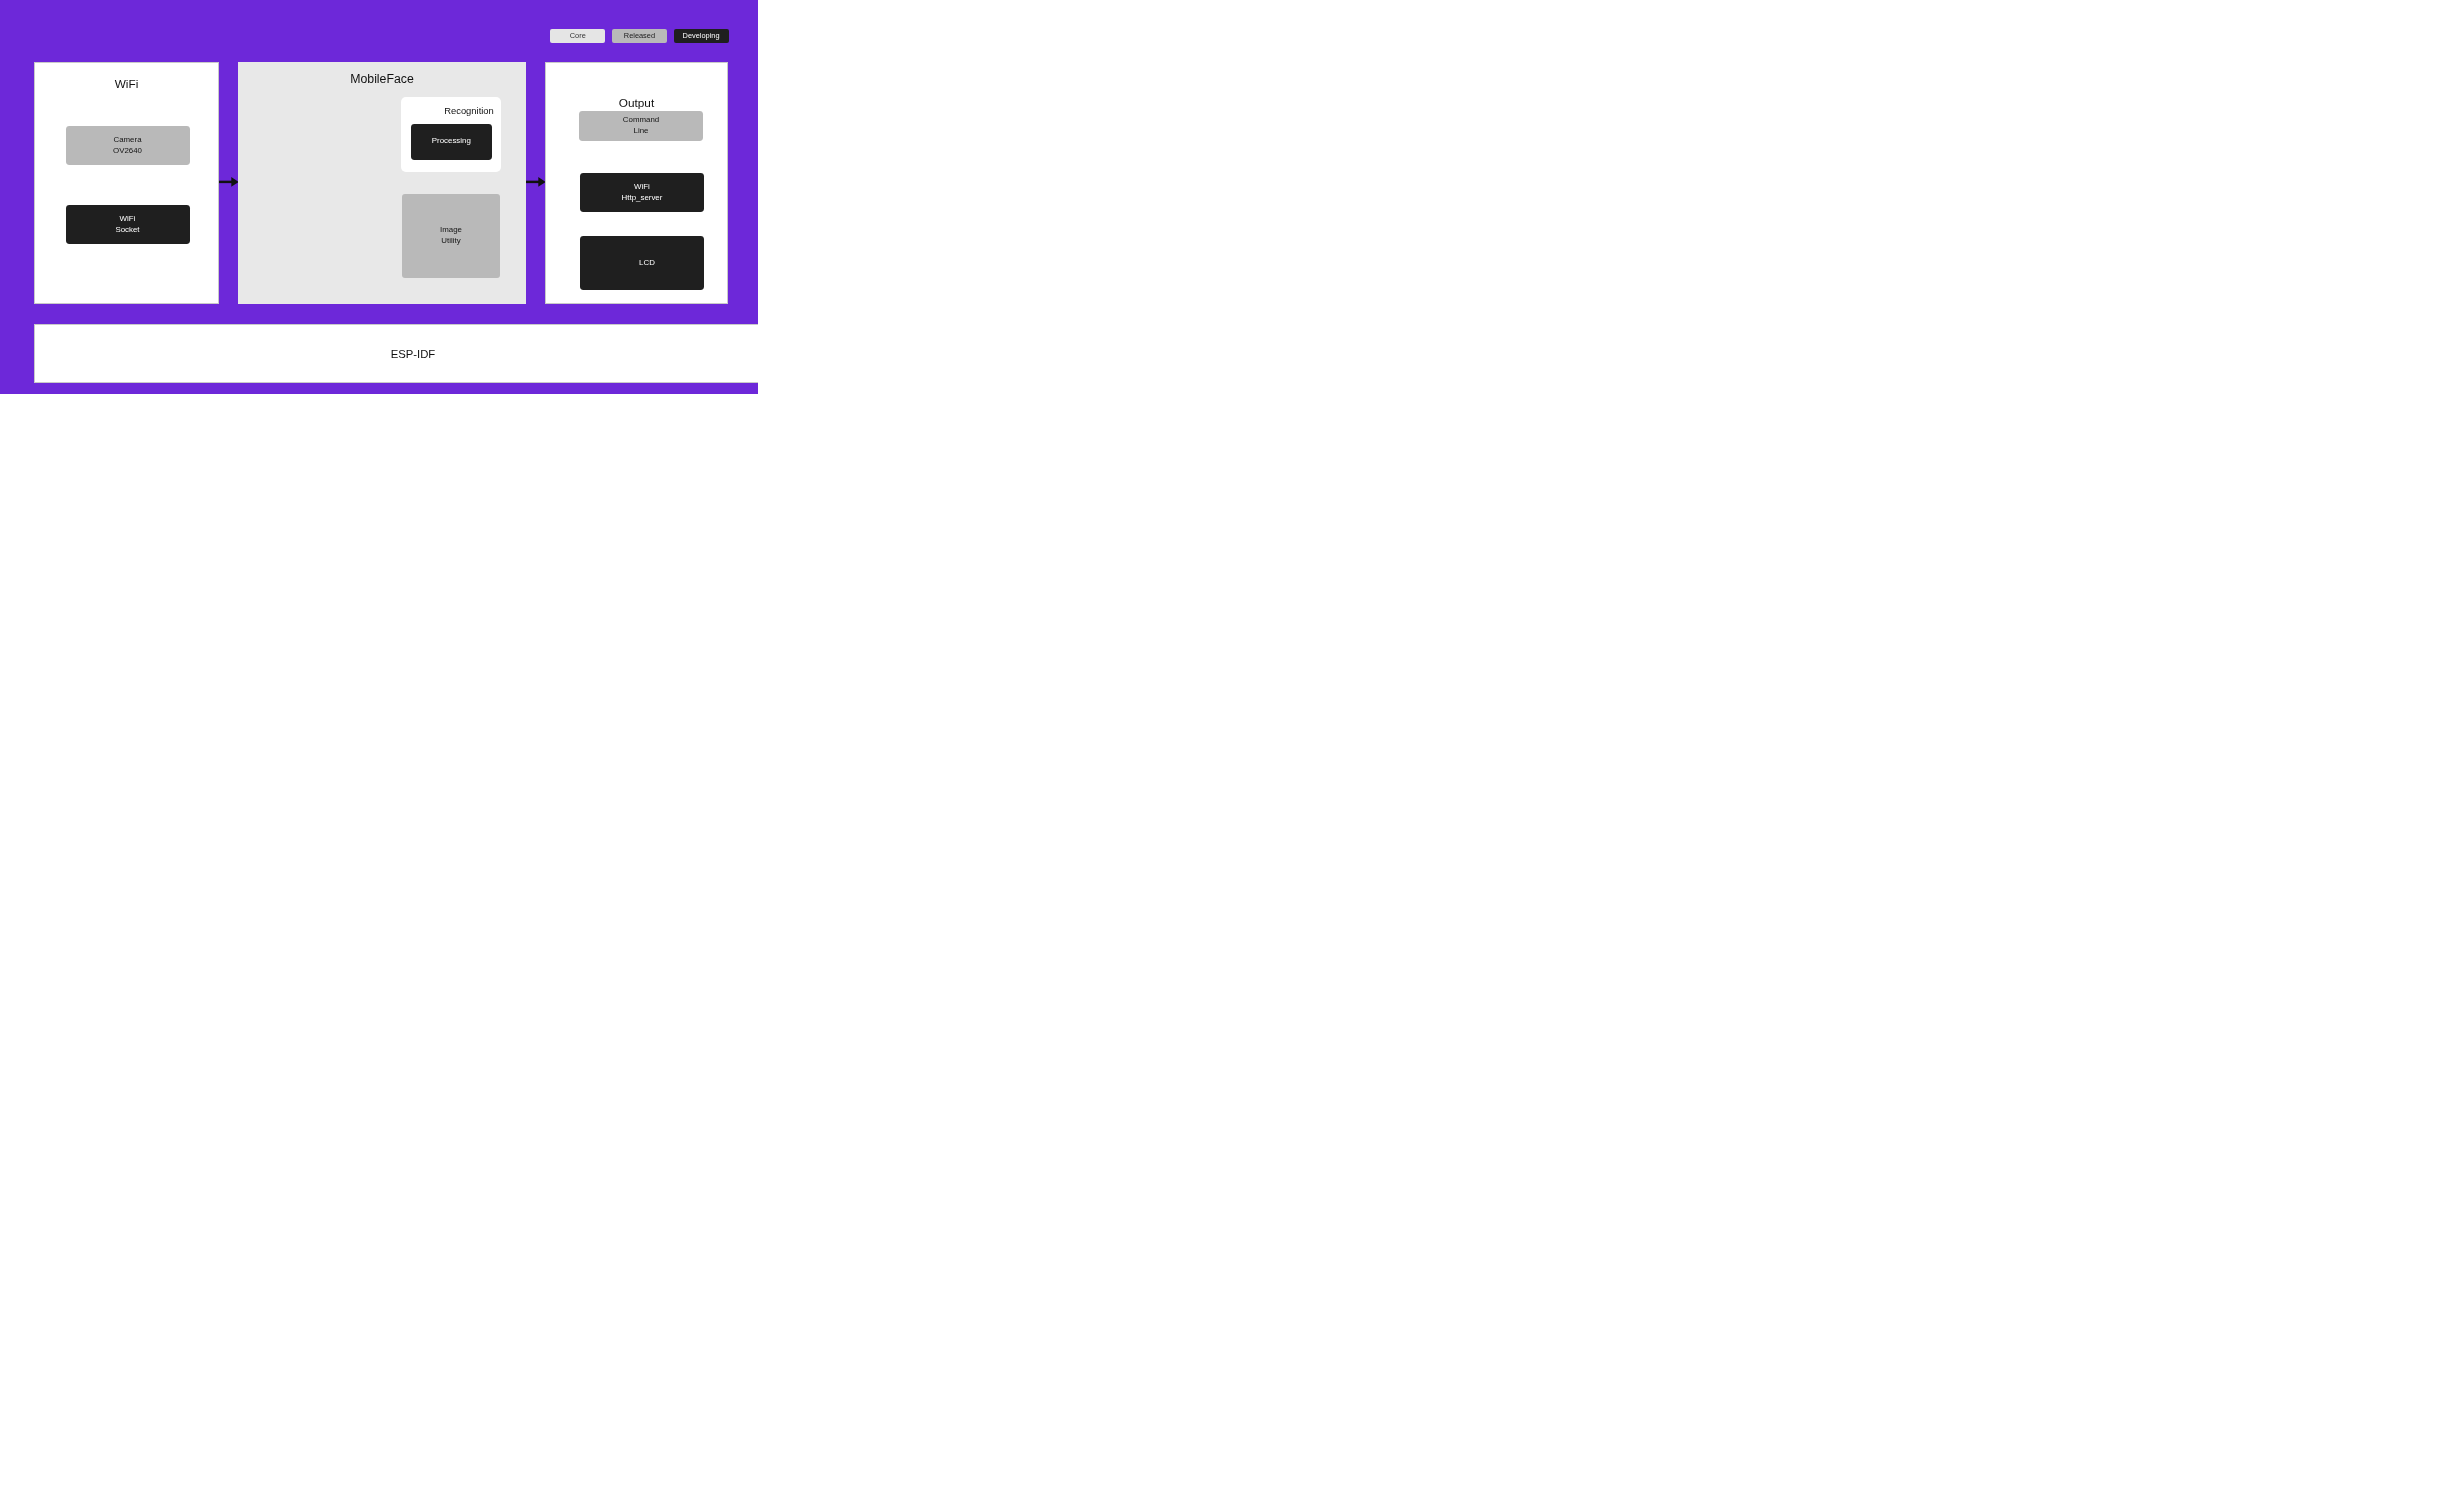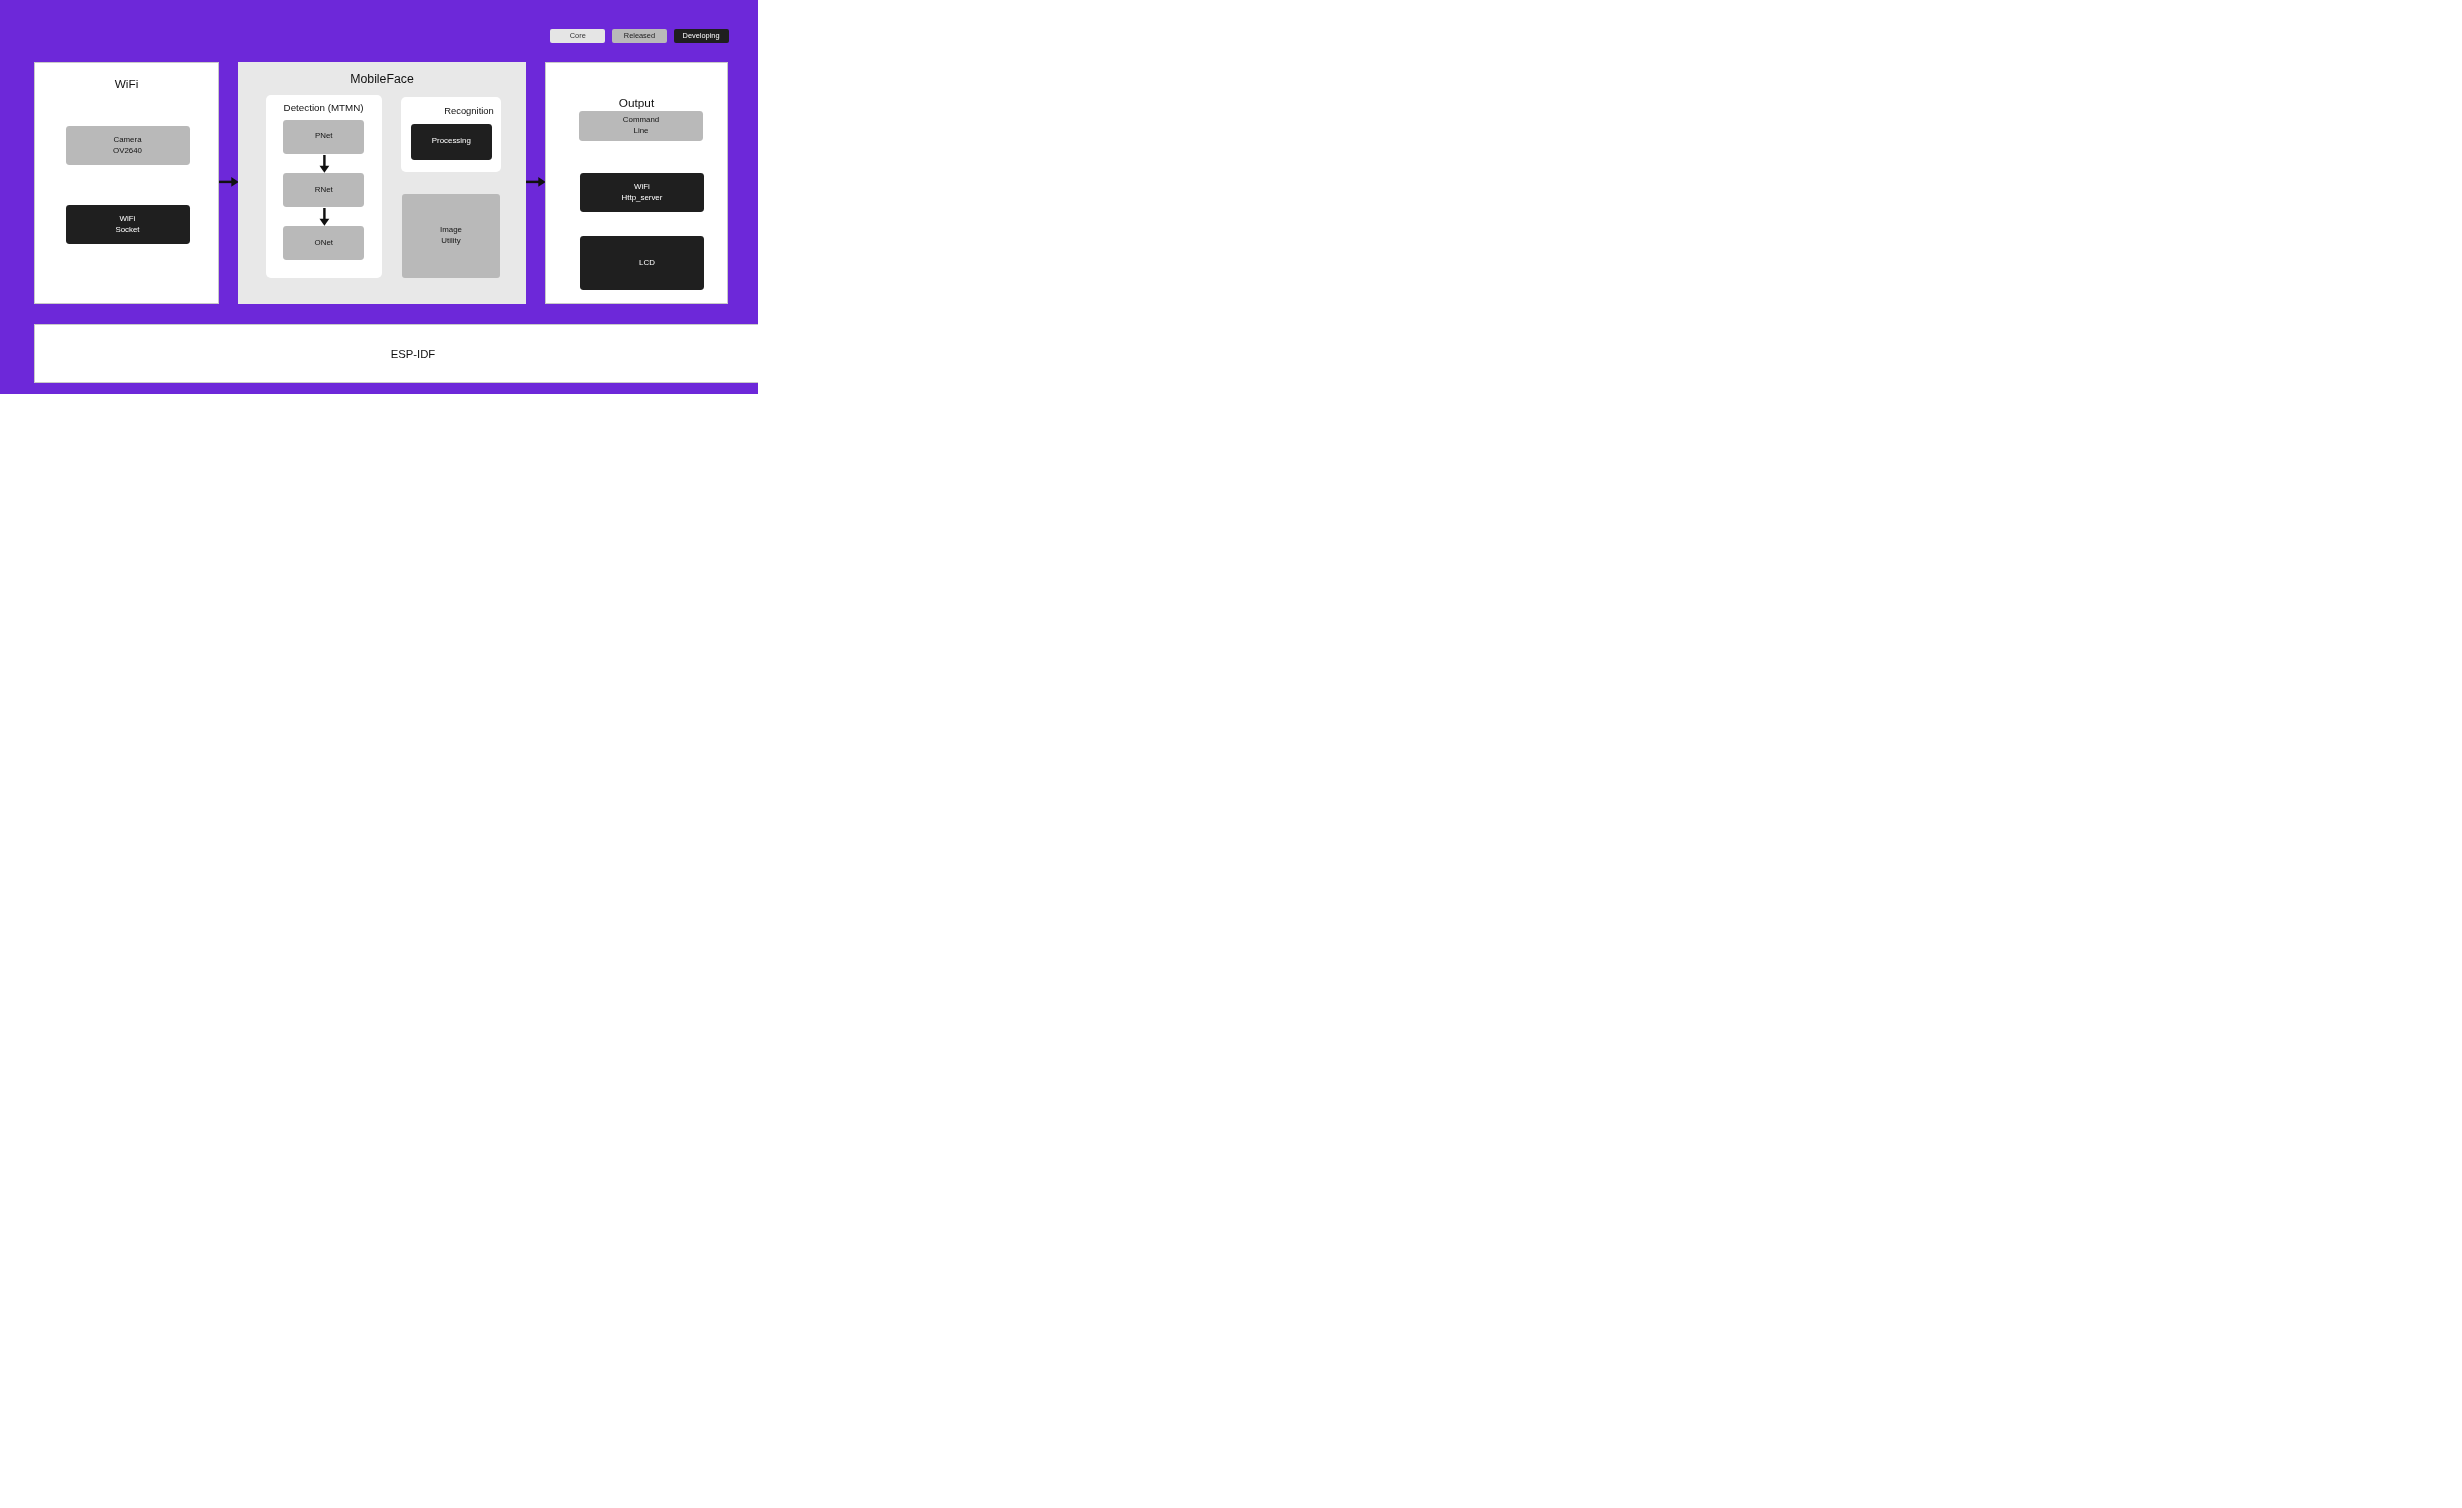--- a/index.html
+++ b/index.html
@@ -95,42 +95,20 @@
       <svg width="19.7" height="13.8" viewBox="0 0 40 28" aria-hidden="true">
         <line x1="0" y1="14" x2="27" y2="14" stroke="#111" stroke-width="5"></line>
         <polygon points="25,4 40,14 25,24" fill="#111"></polygon>
       </svg>
     </span>
   </div>
 
   <section class="panel processing-panel">
     <h2 class="panel-title">MobileFace</h2>
 
-    <div class="card detection-card">
-      <h3 class="card-title">Detection (MTMN)</h3>
-      <div class="block released pnet-block">PNet</div>
-      <div class="arrow-down arrow-down-1">
-        <span>
-          <svg width="12.8" height="17.7" viewBox="0 0 26 36" aria-hidden="true">
-            <line x1="13" y1="0" x2="13" y2="24" stroke="#111" stroke-width="5"></line>
-            <polygon points="3,22 23,22 13,36" fill="#111"></polygon>
-          </svg>
-        </span>
-      </div>
-      <div class="block released rnet-block">RNet</div>
-      <div class="arrow-down arrow-down-2">
-        <span>
-          <svg width="12.8" height="17.7" viewBox="0 0 26 36" aria-hidden="true">
-            <line x1="13" y1="0" x2="13" y2="24" stroke="#111" stroke-width="5"></line>
-            <polygon points="3,22 23,22 13,36" fill="#111"></polygon>
-          </svg>
-        </span>
-      </div>
-      <div class="block released onet-block">ONet</div>
-    </div>
 
     <div class="card recognition-card">
       <h3 class="card-title">Recognition</h3>
       <div class="block developing mobileface-block">Processing</div>
     </div>
 
     <div class="block released image-utility-block">Image
 Utility</div>
   </section>
 

